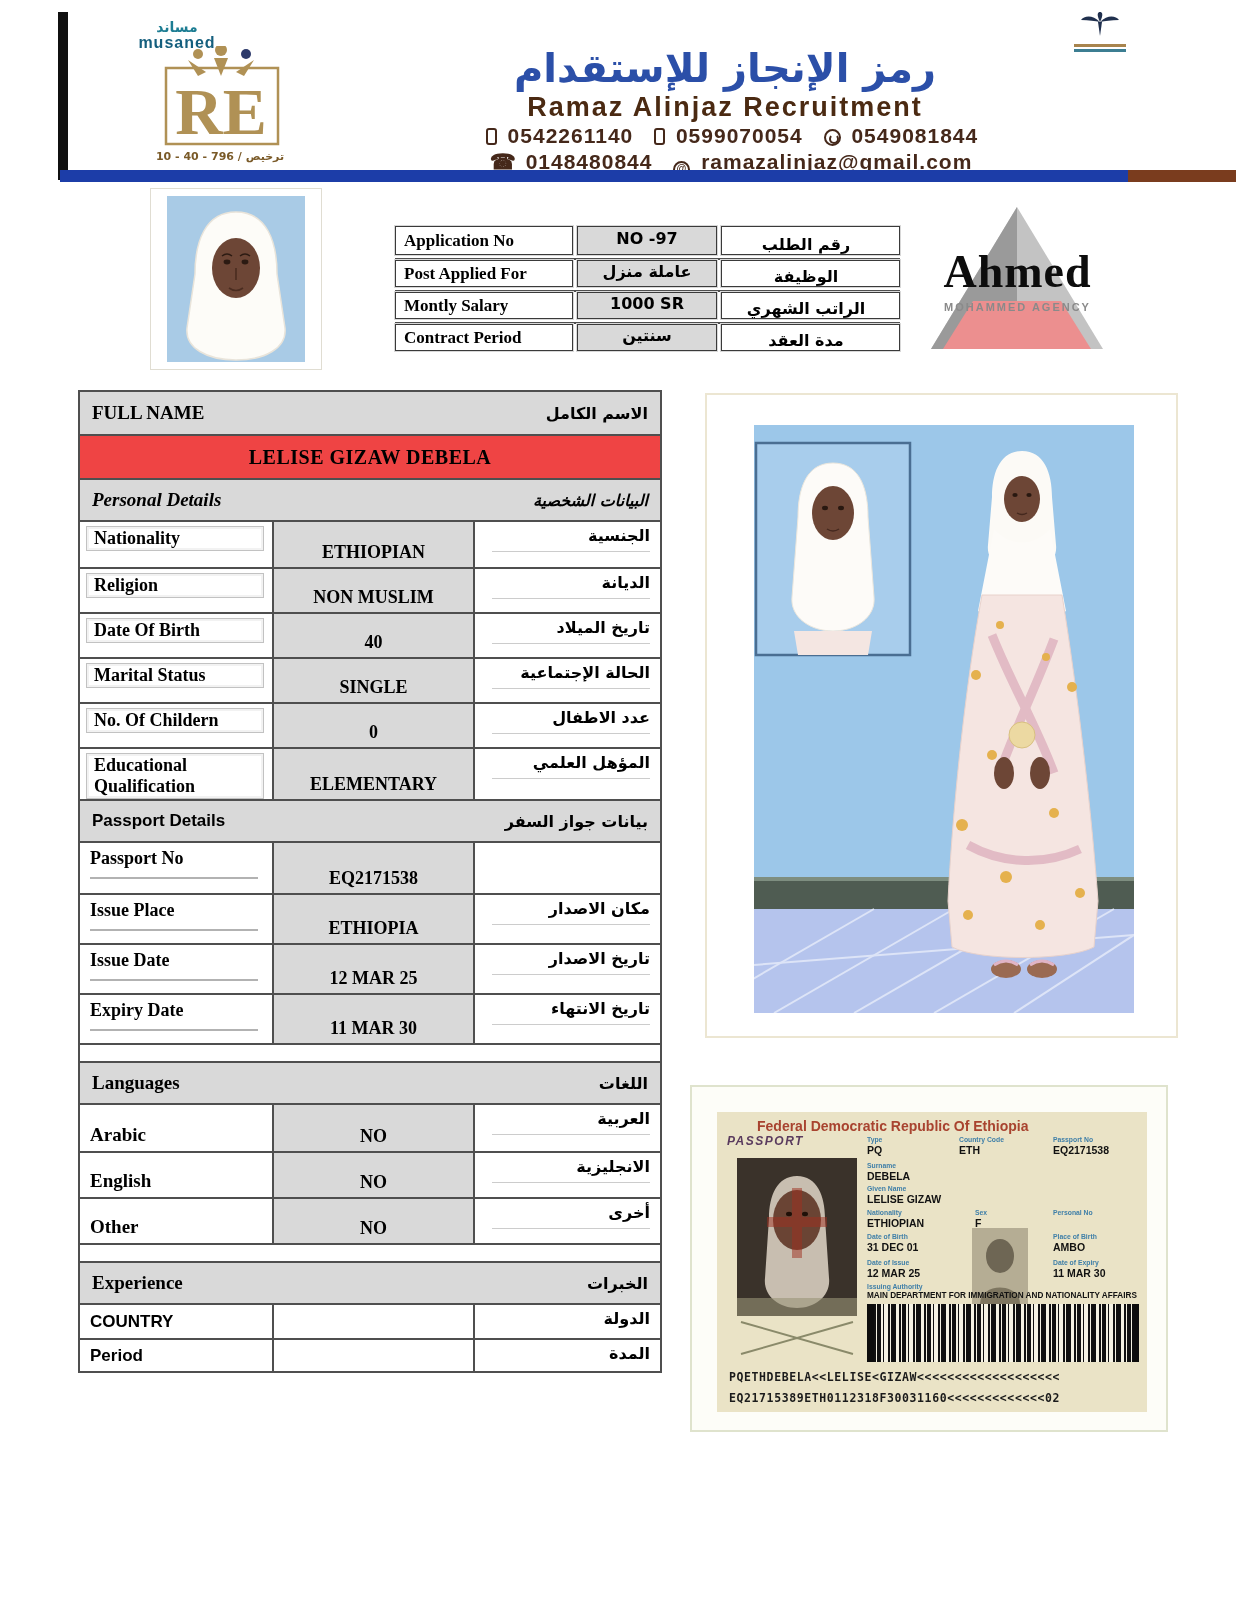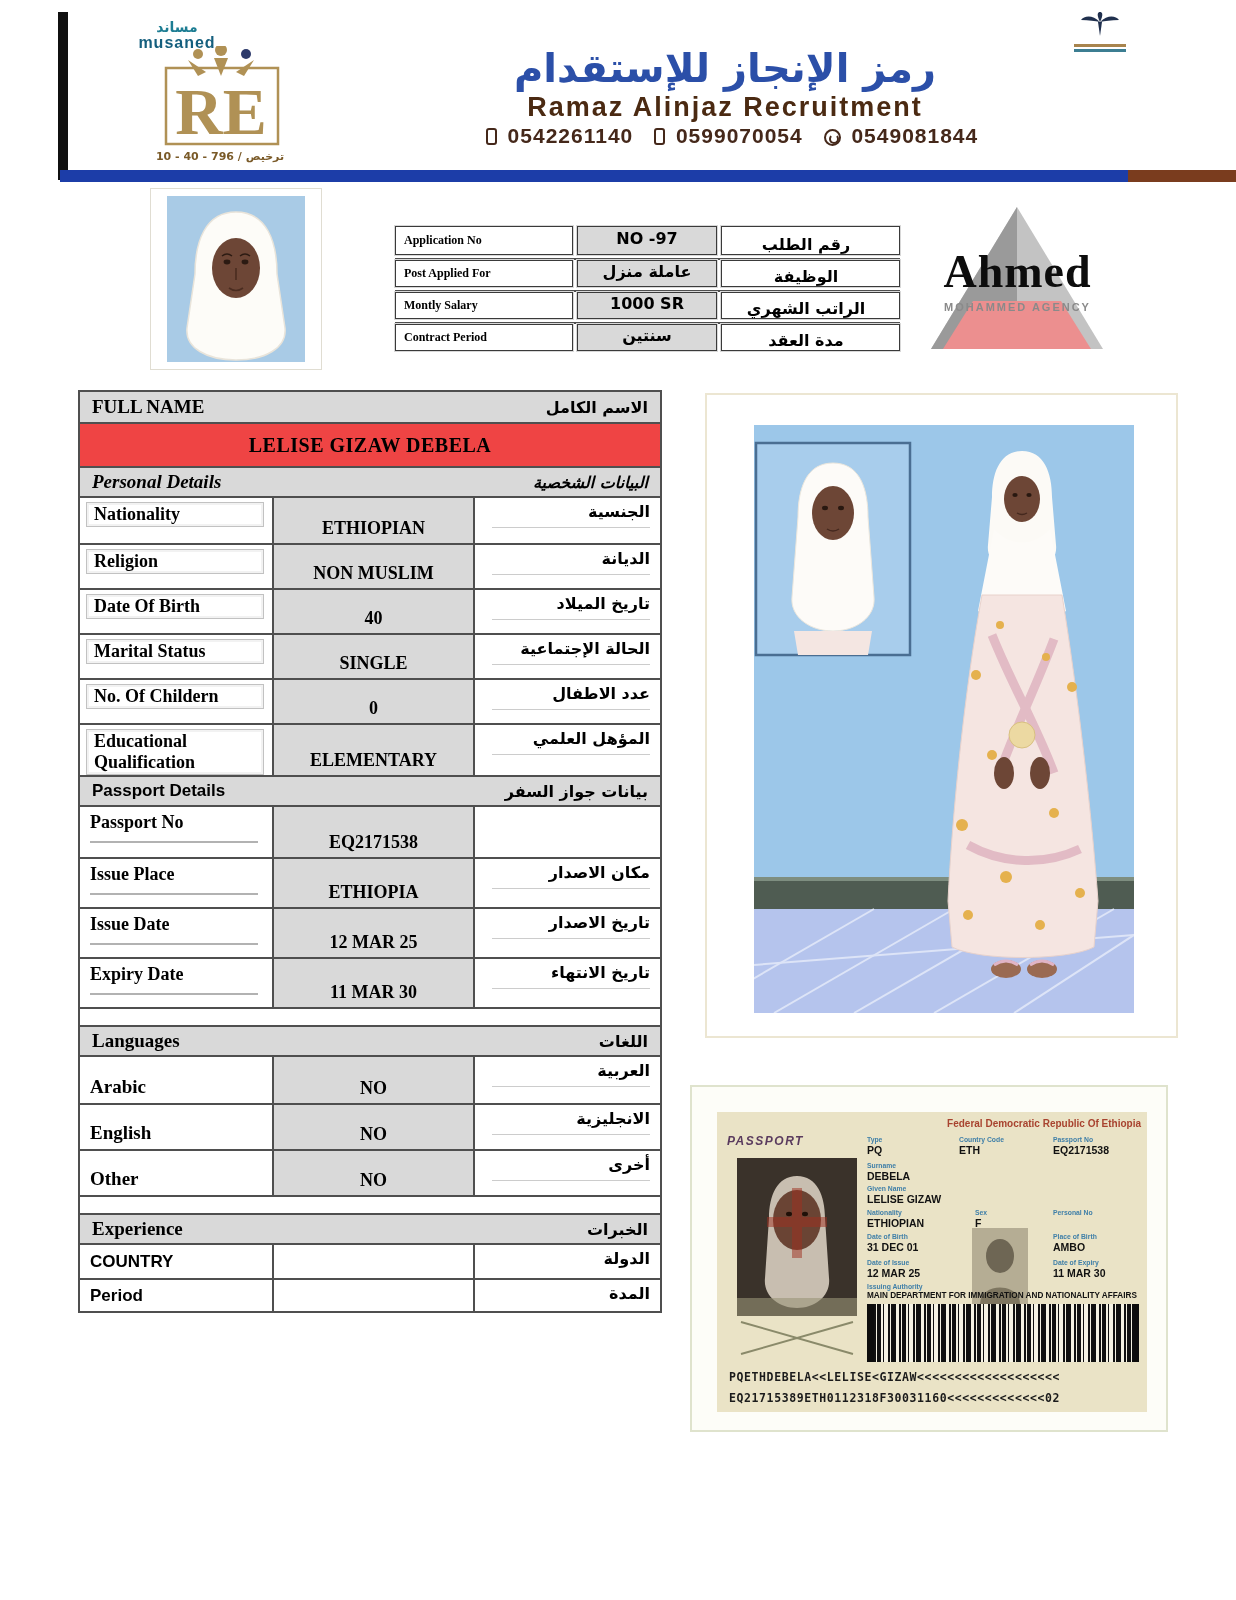--- a/index.html
+++ b/index.html
@@ -45,36 +45,36 @@
   .app-table .frow { display:flex; height:29px; margin-bottom:3px; }
   .app-table .c-left  { width:178px; border:1.6px solid #3a3a3a; background:#fff;
                         display:flex; align-items:center; padding-left:8px; margin-right:4px;
                         box-shadow:0 0 0 1px #d8d8d8; }
   .app-table .c-mid   { width:140px; border:1.6px solid #3a3a3a; background:#d9d9d9;
                         display:flex; align-items:center; justify-content:center; margin-right:4px;
                         box-shadow:0 0 0 1px #d8d8d8; }
   .app-table .c-right { flex:1; border:1.6px solid #3a3a3a; background:#fff;
                         display:flex; align-items:center; justify-content:flex-end; padding-right:19px;
                         box-shadow:0 0 0 1px #d8d8d8; }
-  .app-table .lbl { font-family:"Liberation Serif",serif; font-weight:bold; font-size:12px; }
+  .app-table .lbl { font-family:"Liberation Serif",serif; font-weight:bold; font-size:17px; }
   .app-table .val { font-family:"DejaVu Sans",sans-serif; font-size:16px; }
   .app-table .ar-lbl { font-family:"DejaVu Sans",sans-serif; font-weight:bold; font-size:16px; }
   .ahmed { left:915px; top:203px; width:205px; height:155px; }
   .ahmed .nm { position:absolute; left:0; top:42px; width:100%; text-align:center;
                font-family:"Liberation Serif",serif; font-weight:bold; font-size:46px;
                color:#0d0d0d; letter-spacing:1px; }
   .ahmed .sub { position:absolute; left:0; top:98px; width:100%; text-align:center;
                font-size:11px; font-weight:bold; color:#8a8a8a; letter-spacing:2px; }
 
   
   .form { left:78px; top:390px; width:584px; border:2px solid #4f4f4f; background:#fff; }
   .form > * { border-top:2px solid #4f4f4f; }
   .form > :first-child { border-top:none; }
   .sec-head { display:flex; justify-content:space-between; align-items:center;
-              background:#d9d9d9; padding:0 12px; height:30px; }
+              background:#d9d9d9; padding:0 12px; height:42px; }
   .sec-head .en { font-family:"Liberation Serif",serif; font-weight:bold; font-size:19px; }
   .sec-head .ar { font-family:"DejaVu Sans",sans-serif; font-weight:bold; font-size:16px; }
   .head-italic .en, .head-italic .ar { font-style:italic; }
   .head-sans .en { font-family:"Liberation Sans",sans-serif; font-size:17px; }
   .name-row { height:44px; background:#ef4444; display:flex; align-items:center;
               justify-content:center; }
   .name-row .nm { font-family:"Liberation Serif",serif; font-weight:bold; font-size:20px;
                   letter-spacing:.5px; }
   .rows .frow { display:flex; border-top:2px solid #4f4f4f; }
   .rows .frow:first-child { border-top:none; }
@@ -104,22 +104,22 @@
   .spacer { height:18px; background:#fff; }
 
   
   .photo-panel { left:705px; top:393px; width:473px; height:645px; background:#fff;
                  border:2px solid #ece6d2; }
   .photo-panel svg { position:absolute; left:47px; top:30px; }
   .passport-panel { left:690px; top:1085px; width:478px; height:347px; background:#fdfdf8;
                     border:2px solid #dfe3cd; }
   .passport { position:absolute; left:25px; top:25px; width:430px; height:300px;
               background:#eae3c6; overflow:hidden; }
-  .pp-title { position:absolute; left:40px; top:6px; width:384px; text-align:right;
-              color:#a8432f; font-weight:bold; font-size:10px; }
+  .pp-title { position:absolute; left:40px; top:6px; width:384px; text-align:left;
+              color:#a8432f; font-weight:bold; font-size:14px; }
   .pp-word { position:absolute; left:10px; top:22px; color:#5a3b5e; font-weight:bold;
              font-style:italic; font-size:12px; letter-spacing:1.5px; }
   .pp-photo { position:absolute; left:20px; top:46px; }
   .pp-x { position:absolute; left:20px; top:208px; width:120px; height:36px; }
   .pp-lab { position:absolute; color:#3f7fa8; font-size:6.8px; font-weight:bold; white-space:nowrap; }
   .pp-val { position:absolute; color:#111; font-weight:bold; font-size:10.5px; white-space:nowrap; }
   .pp-ghost { position:absolute; left:255px; top:116px; }
   .pp-auth { font-size:8.2px; }
   .pp-barcode { position:absolute; left:150px; top:192px; width:272px; height:58px;
     border-left:7px solid #0d0d0d; border-right:7px solid #0d0d0d;
@@ -173,20 +173,26 @@
 </div>
 
 <div class="abs phones">
   <div class="phone-line">
     <span class="ic-mob"></span>
     <span>0542261140</span>
     <span class="ic-mob"></span>
     <span>0599070054</span>
     <span class="ic-wa"></span>
     <span>0549081844</span>
+  </div>
+  <div class="phone-line">
+    <span class="glyph">☎</span>
+    <span>0148480844</span>
+    <span class="ic-mail">@</span>
+    <span>ramazalinjaz@gmail.com</span>
   </div>
 </div>
 
 <div class="abs bar-blue"></div>
 <div class="abs bar-brown"></div>
 
 <div class="abs portrait-frame">
   <svg width="138" height="166" viewBox="0 0 138 166">
     <rect width="138" height="166" fill="#a9cbe6"></rect>
     <g>

